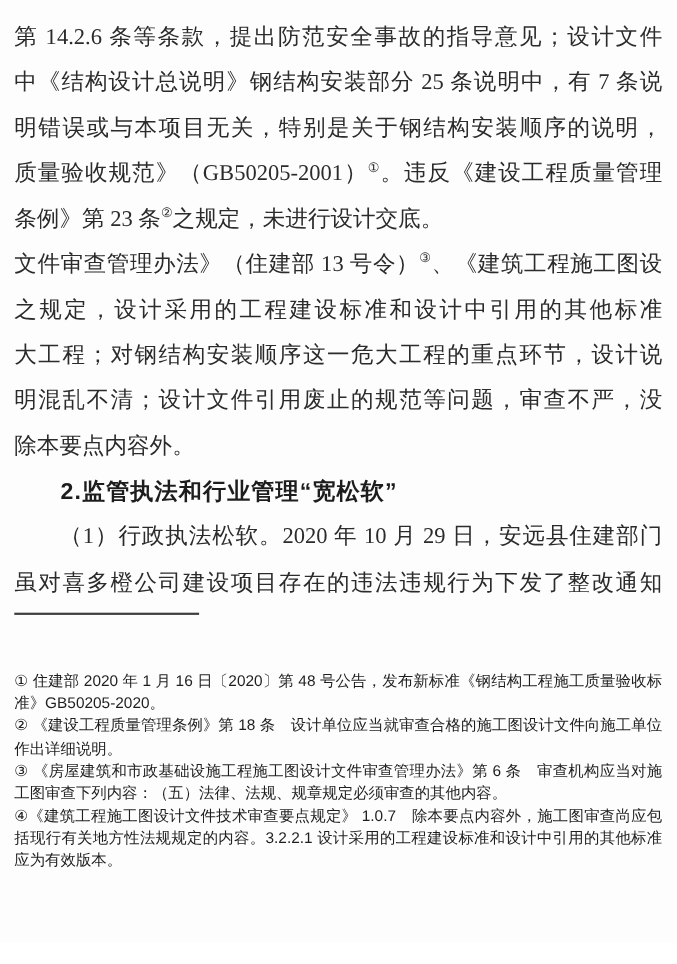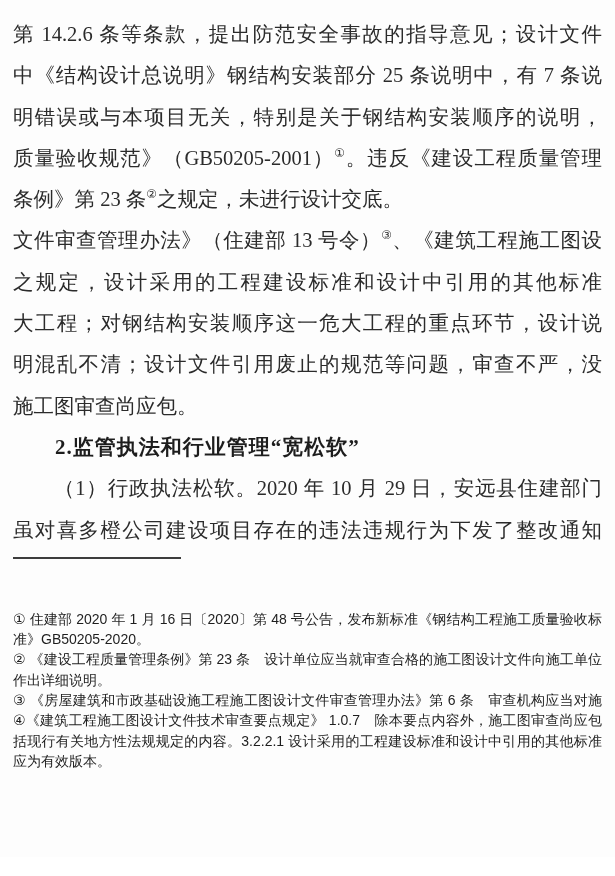--- a/index.html
+++ b/index.html
@@ -31,21 +31,21 @@
   .line.fill {
     text-align-last: justify;
   }
   .line.end {
     text-align-last: left;
   }
   .line.indent {
     text-indent: 2em;
   }
   .line.heading {
-    font-family: Liberation Serif, serif;
+    font-family: Liberation Sans, sans-serif;
     font-weight: 700;
     font-size: 21px;
     text-indent: 2em;
     text-align-last: left;
     color: #1d1d1d;
     letter-spacing: 1px;
   }
   sup.fn-ref {
     font-size: 0.58em;
     vertical-align: super;
@@ -73,29 +73,30 @@
   <main class="body-text" id="body-lines">
       <div class="line fill">第 14.2.6 条等条款，提出防范安全事故的指导意见；设计文件</div>
       <div class="line fill">中《结构设计总说明》钢结构安装部分 25 条说明中，有 7 条说</div>
       <div class="line fill">明错误或与本项目无关，特别是关于钢结构安装顺序的说明，</div>
       <div class="line fill">质量验收规范》（GB50205-2001）<sup class="fn-ref">①</sup>。违反《建设工程质量管理</div>
       <div class="line end">条例》第 23 条<sup class="fn-ref">②</sup>之规定，未进行设计交底。</div>
       <div class="line fill">文件审查管理办法》（住建部 13 号令）<sup class="fn-ref">③</sup>、《建筑工程施工图设</div>
       <div class="line fill">之规定，设计采用的工程建设标准和设计中引用的其他标准</div>
       <div class="line fill">大工程；对钢结构安装顺序这一危大工程的重点环节，设计说</div>
       <div class="line fill">明混乱不清；设计文件引用废止的规范等问题，审查不严，没</div>
-      <div class="line end">施工图审查尚应包。</div>
+      <div class="line end">除本要点内容外。</div>
       <div class="line heading">2.监管执法和行业管理“宽松软”</div>
       <div class="line fill indent">（1）行政执法松软。2020 年 10 月 29 日，安远县住建部门</div>
       <div class="line fill">虽对喜多橙公司建设项目存在的违法违规行为下发了整改通知</div>
     </main>
   <hr class="fn-sep">
   <section class="footnotes" id="footnote-lines">
       <div class="line fill">① 住建部 2020 年 1 月 16 日〔2020〕第 48 号公告，发布新标准《钢结构工程施工质量验收标</div>
       <div class="line end">准》GB50205-2020。</div>
-      <div class="line fill">② 《建设工程质量管理条例》第 23 条　设计单位应当就审查合格的施工图设计文件向施工单位</div>
+      <div class="line fill">② 《建设工程质量管理条例》第 18 条　设计单位应当就审查合格的施工图设计文件向施工单位</div>
       <div class="line end">作出详细说明。</div>
       <div class="line fill">③ 《房屋建筑和市政基础设施工程施工图设计文件审查管理办法》第 6 条　审查机构应当对施</div>
+      <div class="line end">工图审查下列内容：（五）法律、法规、规章规定必须审查的其他内容。</div>
       <div class="line fill">④《建筑工程施工图设计文件技术审查要点规定》 1.0.7　除本要点内容外，施工图审查尚应包</div>
       <div class="line fill">括现行有关地方性法规规定的内容。3.2.2.1 设计采用的工程建设标准和设计中引用的其他标准</div>
       <div class="line end">应为有效版本。</div>
     </section>
 </div>
 
 </body></html>

